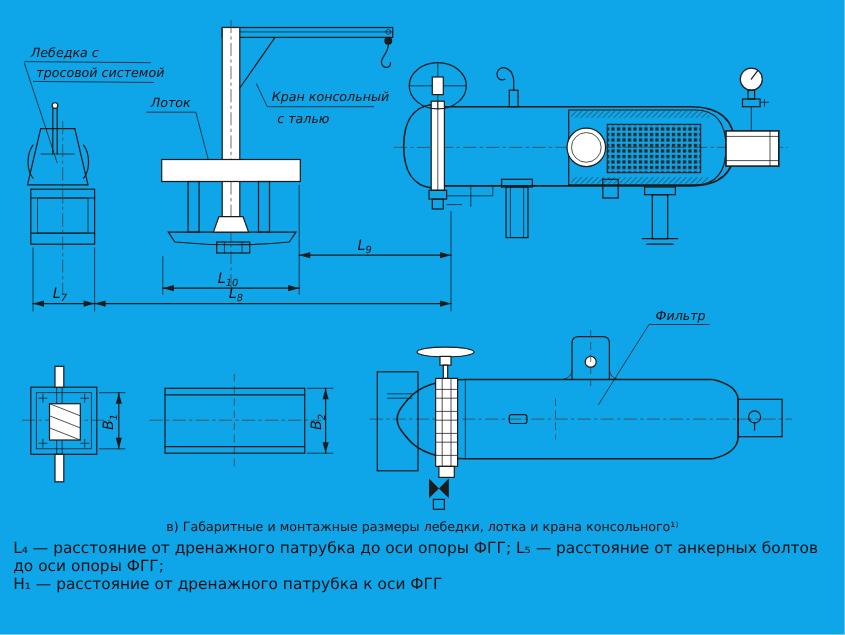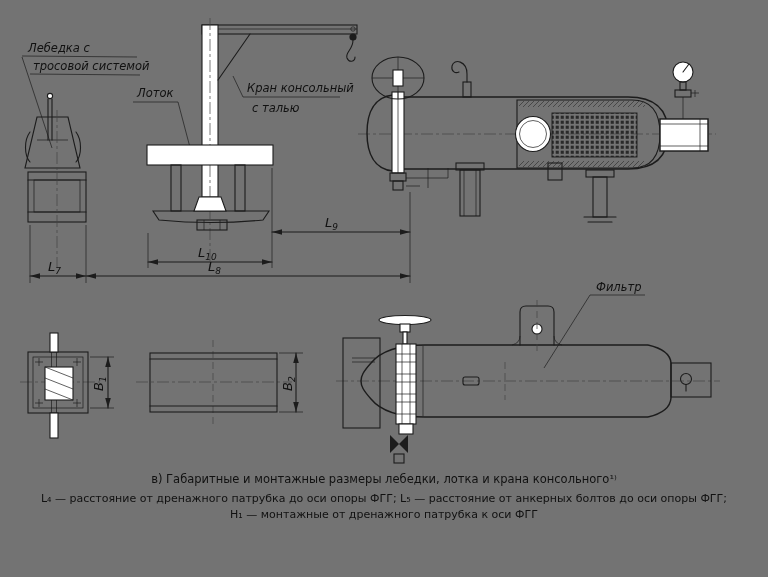--- a/index.html
+++ b/index.html
@@ -1,31 +1,31 @@
 <!DOCTYPE html>
 <html><head>
 <meta charset="utf-8">
 <style>
   html,body{margin:0;padding:0;background:#fff;}
-  .page{width:768px;height:577px;background:#737373;position:relative;overflow:hidden;
+  .page{width:768px;height:577px;background:#0ea5e9;position:relative;overflow:hidden;
         font-family:"DejaVu Sans",sans-serif;color:#111;}
   svg{display:block;}
   .ln{stroke:#1c1c1c;fill:none;stroke-width:1.1;stroke-linecap:round;}
   .lt{stroke:#1c1c1c;fill:none;stroke-width:0.7;}
   .lk{stroke:#1c1c1c;fill:none;stroke-width:1.45;}
   .wf{fill:#fff;stroke:#1c1c1c;stroke-width:1.1;}
   .wk{fill:#fff;stroke:#1c1c1c;stroke-width:1.45;}
   .dk{fill:#1c1c1c;stroke:none;}
   .cl{stroke:#444;fill:none;stroke-width:0.7;stroke-dasharray:12 3 3 3;}
   .dsh{stroke:#444;fill:none;stroke-width:0.7;stroke-dasharray:7 4;}
   .lbl{font:italic 11.5px "DejaVu Sans",sans-serif;fill:#111;}
   .dim{font:italic 13px "DejaVu Sans",sans-serif;fill:#111;}
   .dsub{font-size:9px;font-style:italic;}
   .caption{width:100%;text-align:center;font-size:11.5px;margin-top:2px;}
-  .legend{width:744px;margin:5px auto 0;text-align:center;font-size:11px;line-height:16px;}
+  .legend{width:744px;margin:5px auto 0;text-align:left;font-size:14px;line-height:16px;}
 </style>
 </head>
 <body>
 
 <div class="page">
 
 <svg width="768" height="470" viewBox="0 0 768 470">
   <defs>
     <pattern id="perf" width="5" height="5" patternUnits="userSpaceOnUse">
       <rect x="0.7" y="0.7" width="3.1" height="3.1" fill="#2a2a2a"></rect>
@@ -262,16 +262,16 @@
       <polygon class="dk" points="408,435 399,444 408,453"></polygon>
       <rect class="ln" x="394" y="454" width="10" height="9"></rect>
     </g>
   </g>
 </svg>
 
 <div class="caption">в) Габаритные и монтажные размеры лебедки, лотка и крана консольного¹⁾</div>
 
 <div class="legend">
   <div>L₄ — расстояние от дренажного патрубка до оси опоры ФГГ; L₅ — расстояние от анкерных болтов до оси опоры ФГГ;</div>
-  <div>H₁ — монтажные от дренажного патрубка к оси ФГГ</div>
+  <div>H₁ — расстояние от дренажного патрубка к оси ФГГ</div>
 </div>
 
 </div>
 
 </body></html>

